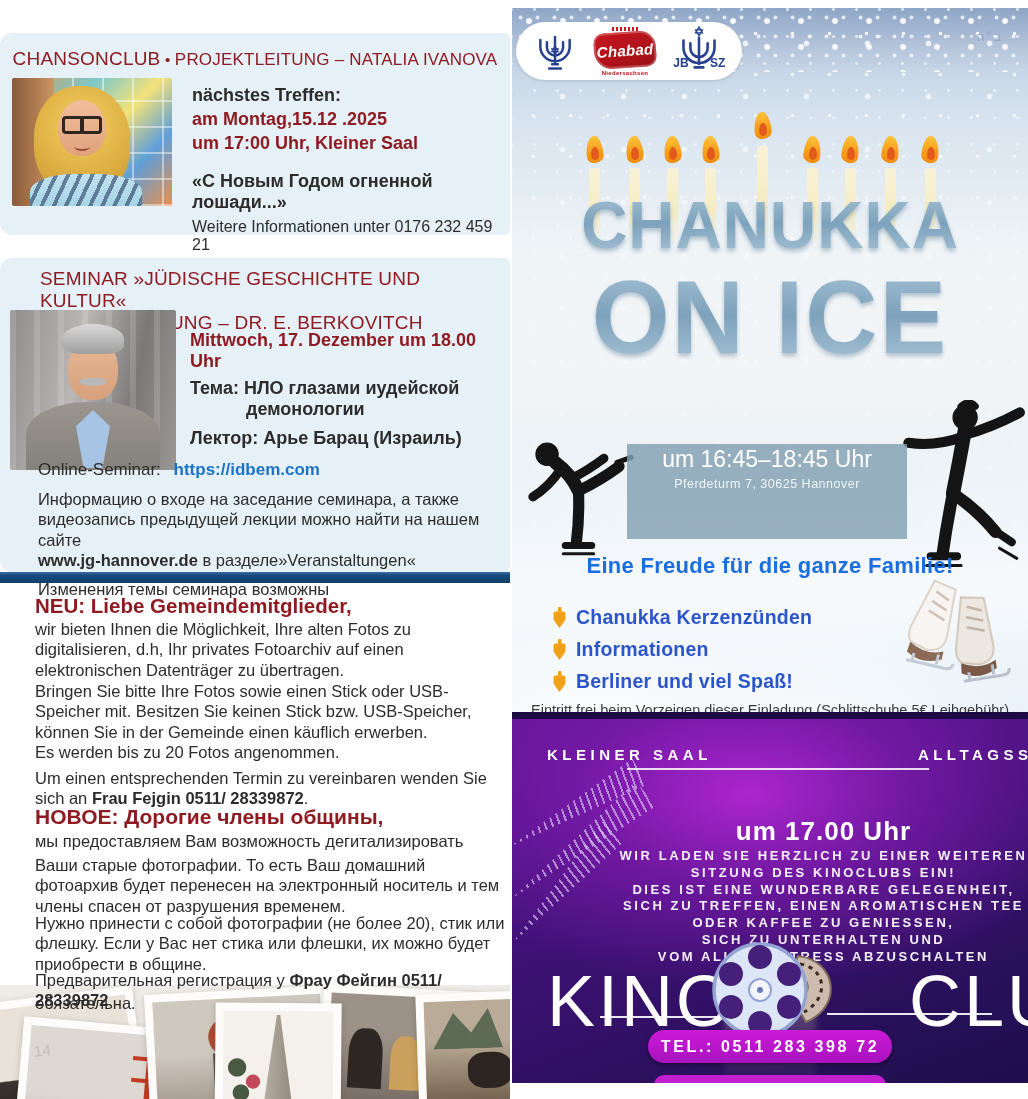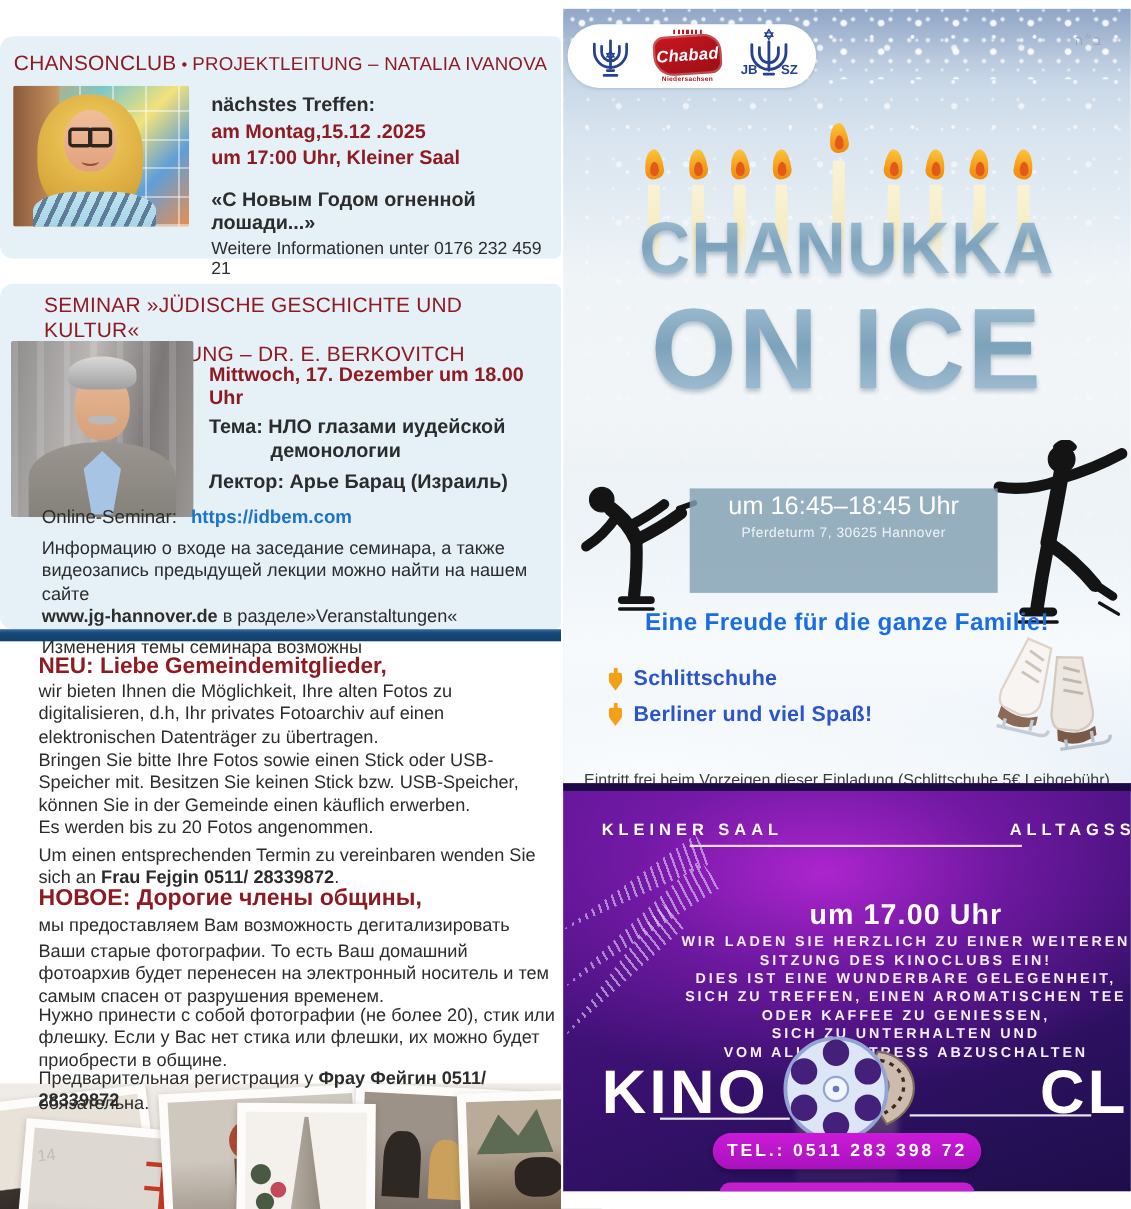--- a/index.html
+++ b/index.html
@@ -156,21 +156,21 @@
     background:
       radial-gradient(75% 70% at 38% 22%, rgba(190,40,220,.85) 0%, rgba(138,28,184,.6) 36%, rgba(70,18,130,0) 75%),
       linear-gradient(160deg,#5c1694 0%,#3c1173 45%,#241055 80%,#1d0b47 100%);}
   .kino-topstrip{position:absolute;top:0;left:0;right:0;height:7px;background:#1d0a45;}
   .kino-label{position:absolute;top:34px;color:#ffffff;font-weight:bold;font-size:15px;letter-spacing:4.5px;}
   .kino-underline{position:absolute;left:115px;top:56px;width:302px;height:2px;background:rgba(255,255,255,.85);}
   .kino-date{position:absolute;top:62px;width:100%;text-align:center;color:#fff;font-weight:900;font-size:38px;letter-spacing:7px;}
   .kino-time{position:absolute;top:104px;width:100%;text-align:center;color:#fff;font-weight:bold;font-size:26px;letter-spacing:1px;}
   .kino-body{position:absolute;top:136px;width:100%;text-align:center;color:#f6effc;
     font-size:13px;font-weight:bold;letter-spacing:2.6px;line-height:16.8px;}
-  .kino-title{position:absolute;top:248px;color:#ffffff;font-weight:700;font-size:56px;letter-spacing:3px;}
+  .kino-title{position:absolute;top:248px;color:#ffffff;font-weight:400;font-size:72px;letter-spacing:3px;}
   .kino-line{position:absolute;height:2px;background:rgba(255,255,255,.9);}
   .tel-pill{position:absolute;left:136px;top:318px;width:244px;height:33px;border-radius:17px;
     background:linear-gradient(180deg,#cb1ad8,#a812bd);display:flex;align-items:center;justify-content:center;
     color:#fff;font-weight:bold;font-size:16px;letter-spacing:2.6px;box-shadow:0 2px 5px rgba(0,0,0,.35);}
   .tel-pill2{position:absolute;left:142px;top:363px;width:232px;height:14px;border-radius:10px 10px 0 0;
     background:#c31fcf;}
   .fir{position:absolute;background:repeating-linear-gradient(100deg, rgba(216,196,240,.65) 0 2px, transparent 2px 7px);
     clip-path:polygon(0 50%, 100% 0, 100% 100%);}
   .reel-reflect{position:absolute;left:212px;top:300px;width:92px;height:66px;opacity:.28;
     background:linear-gradient(180deg,#cdb9ae,#4a2a70);filter:blur(3px);}
@@ -280,21 +280,21 @@
     <div class="abs heading-red" style="left:35px;top:594px;text-align:center;">NEU: Liebe Gemeindemitglieder,</div>
     <div class="abs body-txt" style="left:35px;top:619px;width:462px;">wir bieten Ihnen die Möglichkeit, Ihre alten Fotos zu digitalisieren, d.h, Ihr privates Fotoarchiv auf einen elektronischen Datenträger zu übertragen.</div>
     <div class="abs body-txt" style="left:35px;top:681px;width:462px;">Bringen Sie bitte Ihre Fotos sowie einen Stick oder USB-Speicher mit. Besitzen Sie keinen Stick bzw. USB-Speicher, können Sie in der Gemeinde einen käuflich erwerben.</div>
     <div class="abs body-txt" style="left:35px;top:742px;width:462px;">Es werden bis zu 20 Fotos angenommen.</div>
     <div class="abs body-txt" style="left:35px;top:768px;width:462px;">
       <span>Um einen entsprechenden Termin zu vereinbaren wenden Sie sich an </span><span class="b">Frau Fejgin 0511/ 28339872</span><span>.</span>
     </div>
 
     <div class="abs heading-red" style="left:35px;top:805px;font-size:21px;">НОВОЕ: Дорогие члены общины,</div>
     <div class="abs body-txt" style="left:35px;top:831px;width:470px;">мы предоставляем Вам возможность дегитализировать</div>
-    <div class="abs body-txt" style="left:35px;top:855px;width:470px;">Ваши старые фотографии. То есть Ваш домашний фотоархив будет перенесен на электронный носитель и тем самым спасен от разрушения временем.</div>
+    <div class="abs body-txt" style="left:35px;top:855px;width:470px;">Ваши старые фотографии. То есть Ваш домашний фотоархив будет перенесен на электронный носитель и тем члены спасен от разрушения временем.</div>
     <div class="abs body-txt" style="left:35px;top:913px;width:470px;">Нужно принести с собой фотографии (не более 20), стик или флешку. Если у Вас нет стика или флешки, их можно будет приобрести в общине.</div>
     <div class="abs body-txt" style="left:35px;top:970px;width:475px;">
       <span>Предварительная регистрация у </span><span class="b">Фрау Фейгин 0511/ 28339872</span>
     </div>
     <div class="abs body-txt" style="left:35px;top:993px;">обязательна.</div>
   </div>
   <div class="pg-num">14</div>
 </div>
 
 <div class="right-col">
@@ -427,21 +427,31 @@
 
     <div class="bullets">
       <div class="bullet-row">
         <svg width="15" height="21" viewBox="0 0 15 21">
             <g fill="#f2a117">
               <rect x="6" y="0" width="3.5" height="5" rx="1"></rect>
               <rect x="1.5" y="4.5" width="12" height="9.5" rx="2"></rect>
               <path d="M2 13.5 h11 L7.5 21 Z"></path>
             </g>
           </svg>
-        <span class="bullet-label">Schlittschuhe</span>
+        <span class="bullet-label">Chanukka Kerzenzünden</span>
+      </div>
+      <div class="bullet-row">
+        <svg width="15" height="21" viewBox="0 0 15 21">
+            <g fill="#f2a117">
+              <rect x="6" y="0" width="3.5" height="5" rx="1"></rect>
+              <rect x="1.5" y="4.5" width="12" height="9.5" rx="2"></rect>
+              <path d="M2 13.5 h11 L7.5 21 Z"></path>
+            </g>
+          </svg>
+        <span class="bullet-label">Informationen</span>
       </div>
       <div class="bullet-row">
         <svg width="15" height="21" viewBox="0 0 15 21">
             <g fill="#f2a117">
               <rect x="6" y="0" width="3.5" height="5" rx="1"></rect>
               <rect x="1.5" y="4.5" width="12" height="9.5" rx="2"></rect>
               <path d="M2 13.5 h11 L7.5 21 Z"></path>
             </g>
           </svg>
         <span class="bullet-label">Berliner und viel Spaß!</span>

